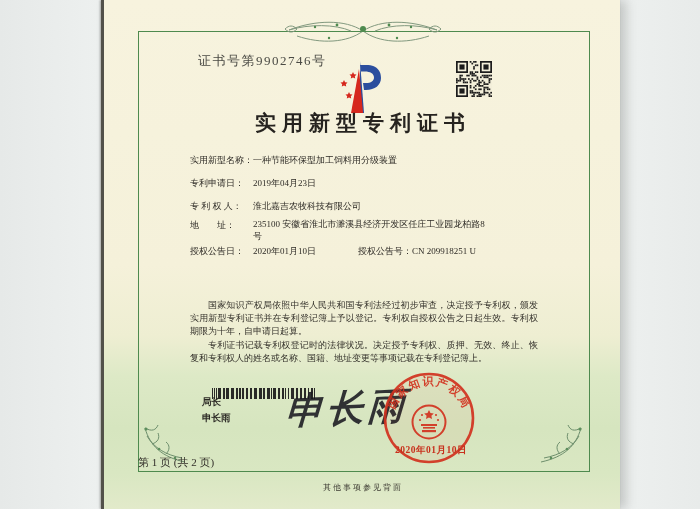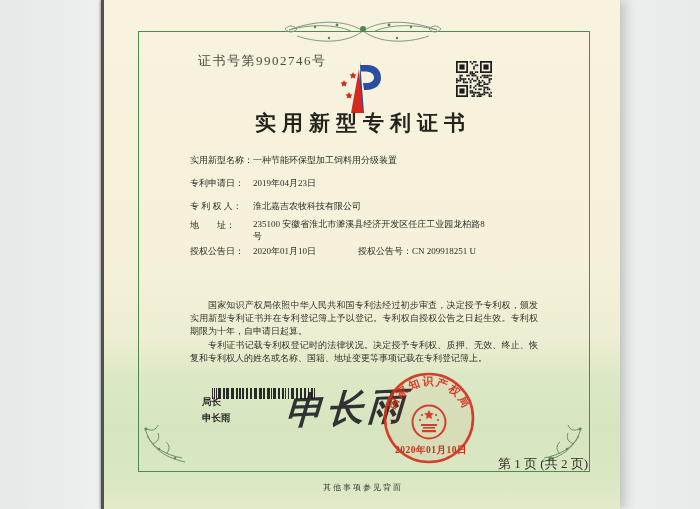--- a/index.html
+++ b/index.html
@@ -35,21 +35,21 @@
             text-align:justify;color:#33302a;}
   .bodytext p{margin:0;text-indent:2em;}
   .barcode{position:absolute;left:108px;top:388px;width:104px;height:11px;}
   .director{position:absolute;left:98px;top:394px;font-size:9.5px;font-weight:bold;color:#2b2924;line-height:16px;}
   .signature{position:absolute;left:128px;top:384px;width:230px;text-align:center;
              font-size:37px;color:#191920;transform:rotate(-3deg) skewX(-6deg);
              font-style:italic;font-weight:bold;opacity:.88;letter-spacing:4px;}
   .seal{position:absolute;left:277px;top:370px;width:96px;height:96px;opacity:.92;}
   .sealdate{position:absolute;left:279px;top:444px;width:96px;text-align:center;
             font-size:9.5px;color:#c8301c;font-weight:bold;letter-spacing:.5px;}
-  .pageinfo{position:absolute;left:34px;top:455px;width:450px;text-align:right;font-size:13px;color:#33302a;}
+  .pageinfo{position:absolute;left:34px;top:455px;width:450px;text-align:left;font-size:11px;color:#33302a;}
   .backnote{position:absolute;left:34px;top:482px;width:450px;text-align:center;font-size:8px;
             letter-spacing:2px;color:#3c3a32;}
 </style>
 </head>
 <body>
 
 <div class="scan">
   <div class="paper">
 
     <div class="frame"></div>

